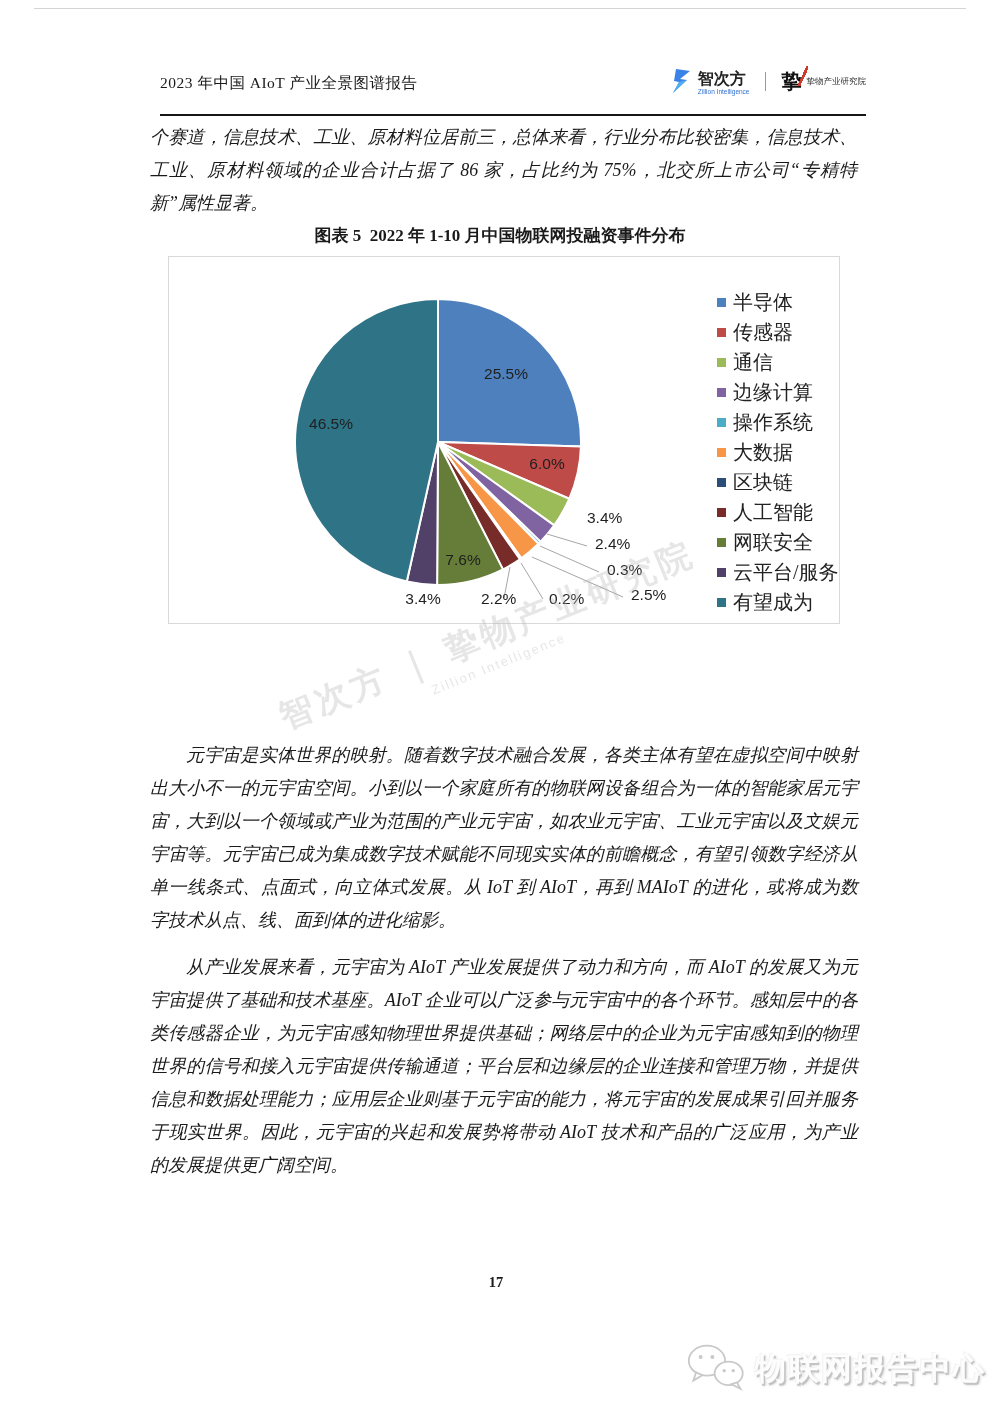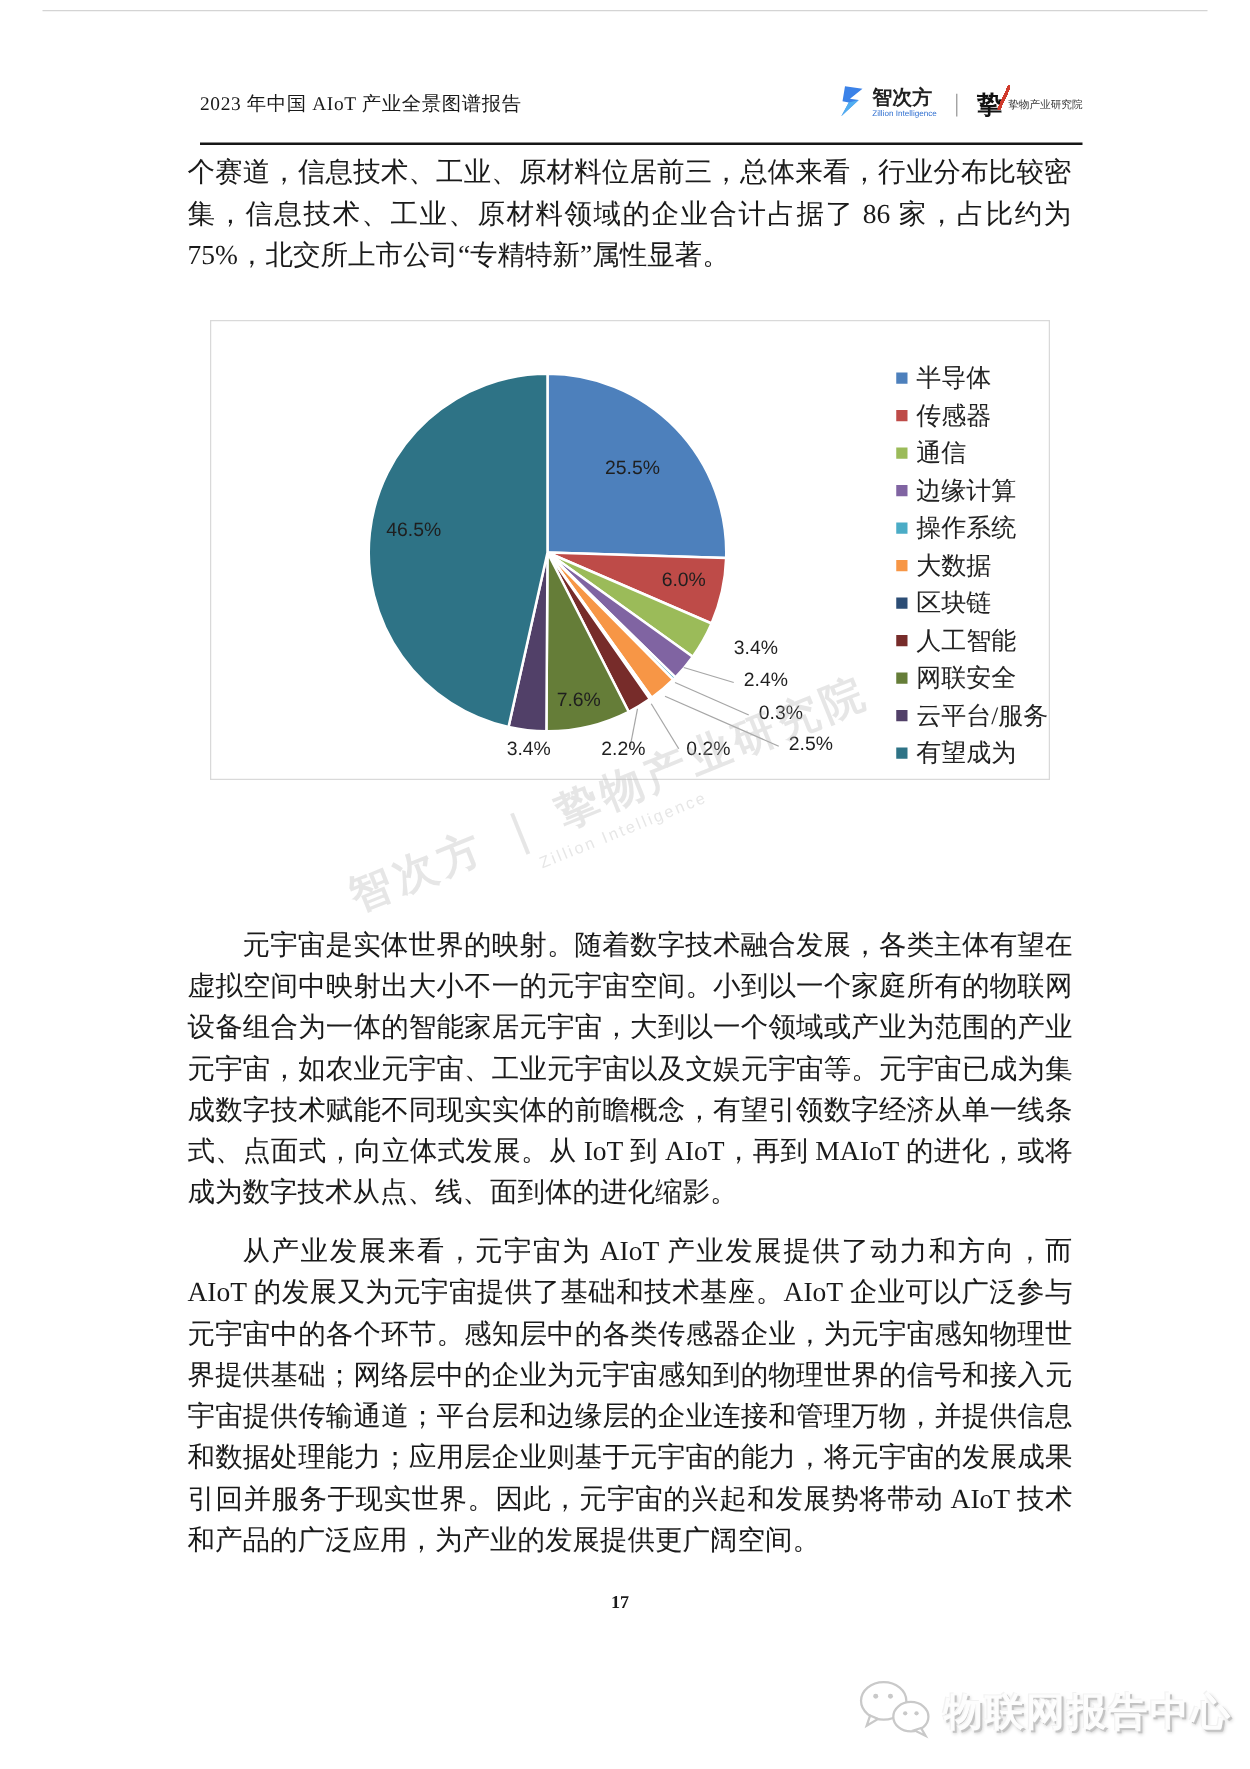--- a/index.html
+++ b/index.html
@@ -4,32 +4,32 @@
 <style>
   html,body{margin:0;padding:0;background:#ffffff;}
   .page{position:relative;width:1000px;height:1415px;background:#fff;overflow:hidden;
         font-family:"Liberation Serif","DejaVu Serif",serif;color:#1a1a1a;}
   .page-top-line{position:absolute;top:8px;left:34px;width:932px;border-top:1px solid #d4d4d4;}
 
   
   .header{position:absolute;top:52px;left:150px;width:706px;height:62px;
           border-bottom:2.5px solid #161616;display:flex;align-items:center;justify-content:space-between;margin-left:10px;}
   .header-title{font-size:15.5px;letter-spacing:.5px;}
-  .logos{display:flex;align-items:center;gap:10px;}
+  .logos{display:flex;align-items:flex-start;gap:10px;}
   .logo-block{display:flex;align-items:center;gap:5px;}
   .logo-text-main{font-family:"Liberation Sans",sans-serif;font-weight:bold;font-size:16px;color:#222;line-height:1;}
   .logo-text-sub{font-family:"Liberation Sans",sans-serif;font-size:6.5px;color:#2f6fd0;line-height:1;margin-top:2px;}
   .logo-text-sub2{font-family:"Liberation Sans",sans-serif;font-size:8.5px;color:#333;line-height:1;}
   .logo-divider{color:#999;font-size:20px;font-weight:200;margin:0 4px;}
   .zhi-mark{font-weight:bold;font-size:20px;color:#111;position:relative;font-family:"Liberation Sans",sans-serif;}
   .zhi-slash{position:absolute;right:-6px;top:-2px;width:10px;height:20px;background:
      linear-gradient(115deg,transparent 44%,#d03a2b 44%,#d03a2b 60%,transparent 60%);}
 
   
-  .bodytext{font-size:22px;line-height:33px;text-align:justify;}
+  .bodytext{font-size:18px;line-height:33px;text-align:justify;font-style:italic;}
   .intro{position:absolute;top:121px;left:150px;width:707px;}
   .figure-title{position:absolute;top:224px;left:0;width:1000px;text-align:center;
                 font-weight:bold;font-size:17px;white-space:pre;}
 
   
   .chart-box{position:absolute;top:256px;left:168px;width:670px;height:366px;border:1px solid #d9d9d9;background:#fff;}
   .legend{position:absolute;top:30px;left:548px;margin:0;padding:0;list-style:none;}
   .legend li{display:flex;align-items:center;height:30px;}
   .legend .swatch{width:9px;height:9px;margin-right:7px;flex:0 0 9px;}
   .legend .ltext{font-size:20px;color:#222;}
@@ -83,20 +83,21 @@
         <span class="zhi-mark">
           <span>挚</span><span class="zhi-slash"></span>
         </span>
         <span class="logo-text-sub2">挚物产业研究院</span>
       </div>
     </div>
   </div>
 
   <div class="intro bodytext">个赛道，信息技术、工业、原材料位居前三，总体来看，行业分布比较密集，信息技术、工业、原材料领域的企业合计占据了 86 家，占比约为 75%，北交所上市公司“专精特新”属性显著。</div>
 
+  <div class="figure-title">图表 5  2022 年 1-10 月中国物联网投融资事件分布</div>
 
   <div class="chart-box">
     <svg id="pie-svg" width="670" height="366" viewBox="0 0 670 366">
         <path d="M 269 185 L 269 42 A 143 143 0 0 1 411.92943813229965 189.49173854817235 Z" fill="#4D80BC" stroke="#ffffff" stroke-width="2" stroke-linejoin="round"></path>
         <path d="M 269 185 L 411.92943813229965 189.49173854817235 A 143 143 0 0 1 400.2389114728093 241.7921483607736 Z" fill="#BE4B48" stroke="#ffffff" stroke-width="2" stroke-linejoin="round"></path>
         <path d="M 269 185 L 400.2389114728093 241.7921483607736 A 143 143 0 0 1 385.2152655139324 268.32473859260637 Z" fill="#9BBB59" stroke="#ffffff" stroke-width="2" stroke-linejoin="round"></path>
         <path d="M 269 185 L 385.2152655139324 268.32473859260637 A 143 143 0 0 1 371.3789170721219 284.8376549160666 Z" fill="#8064A2" stroke="#ffffff" stroke-width="2" stroke-linejoin="round"></path>
         <path d="M 269 185 L 371.3789170721219 284.8376549160666 A 143 143 0 0 1 369.4789456812355 286.74960184092777 Z" fill="#4BACC6" stroke="#ffffff" stroke-width="2" stroke-linejoin="round"></path>
         <path d="M 269 185 L 369.4789456812355 286.74960184092777 A 143 143 0 0 1 352.3247385926064 301.21526551393237 Z" fill="#F79646" stroke="#ffffff" stroke-width="2" stroke-linejoin="round"></path>
         <path d="M 269 185 L 352.3247385926064 301.21526551393237 A 143 143 0 0 1 350.8577939600265 302.2531516335397 Z" fill="#2C4D75" stroke="#ffffff" stroke-width="2" stroke-linejoin="round"></path>

